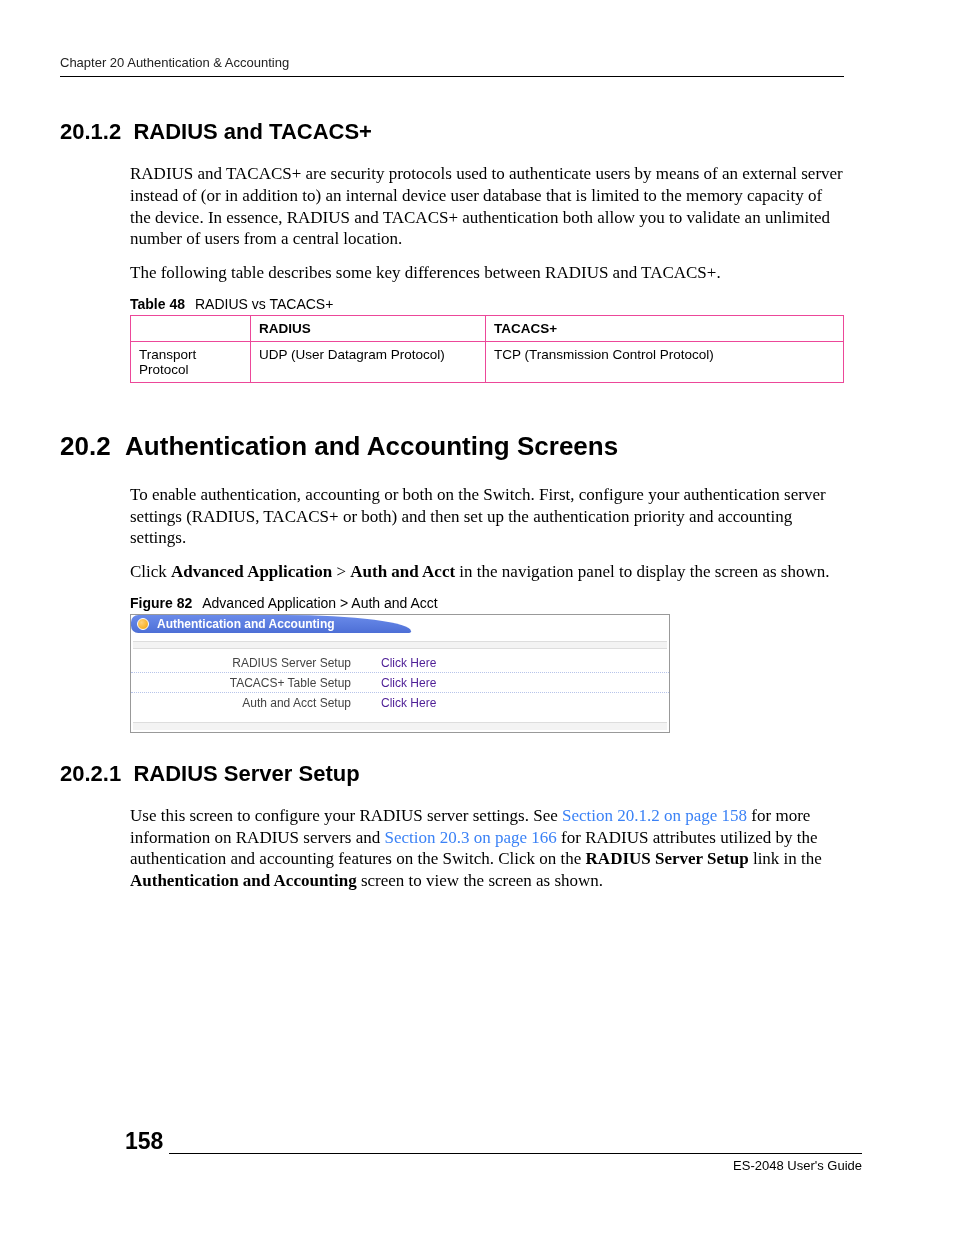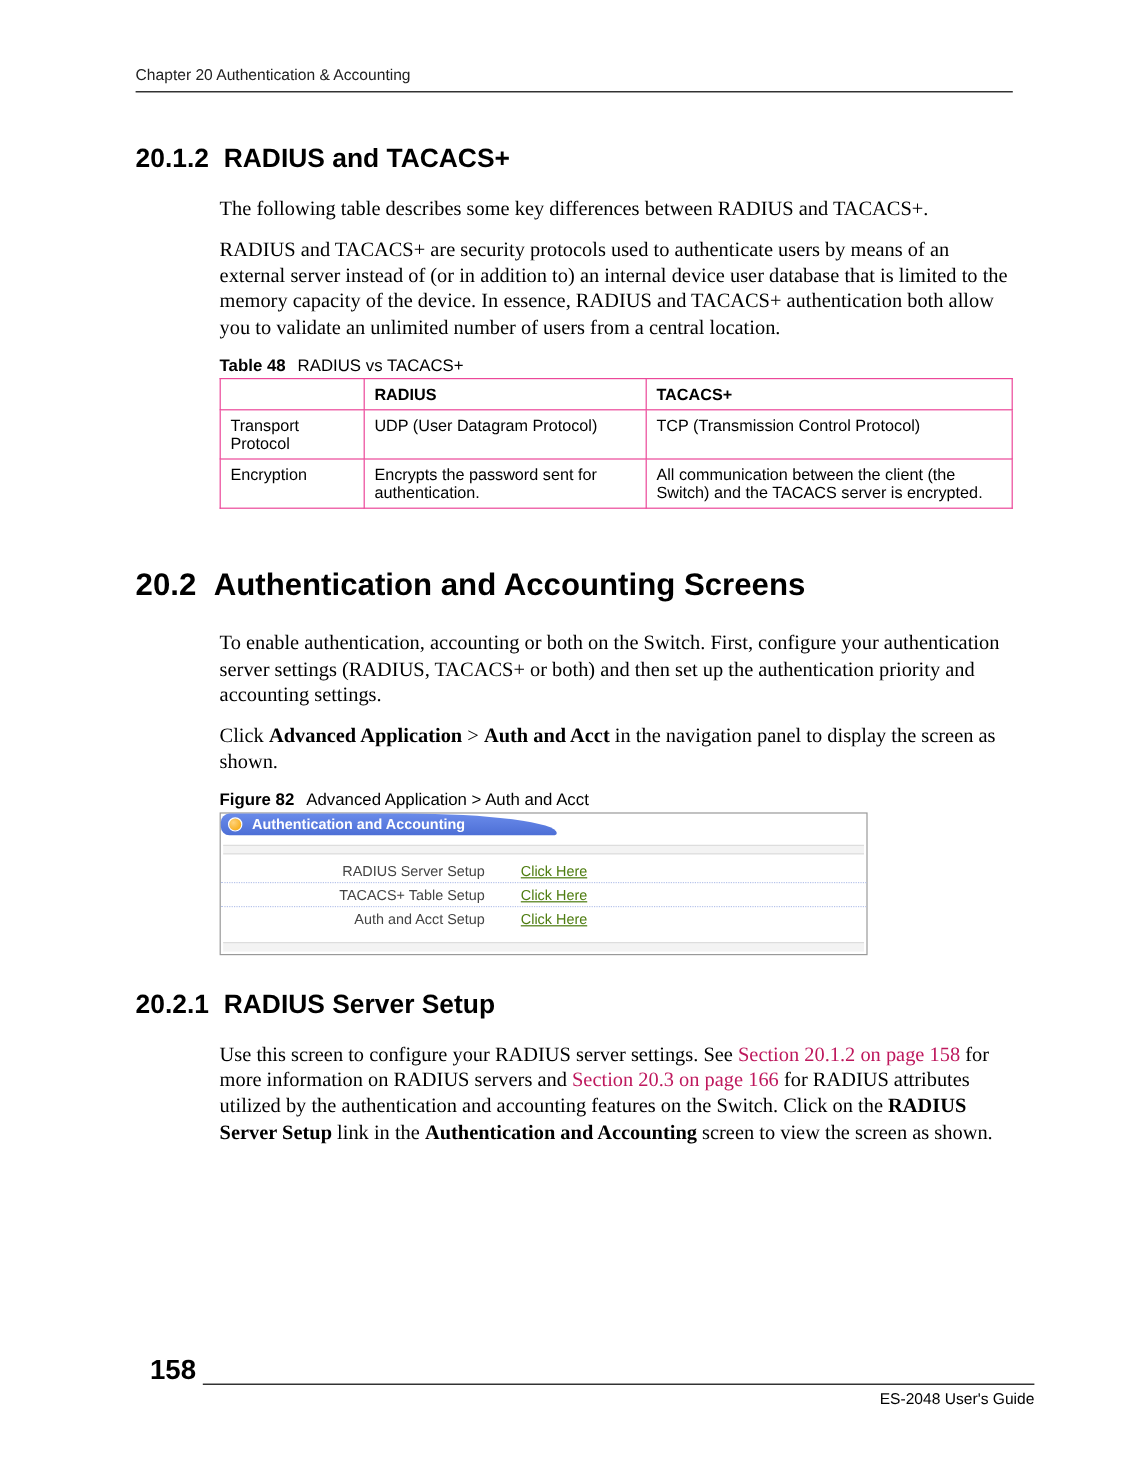--- a/index.html
+++ b/index.html
@@ -5,21 +5,21 @@
     * { box-sizing: border-box; margin: 0; padding: 0; }
     body {
       width: 954px;
       height: 1235px;
       background: #fff;
       font-family: "Times New Roman", Times, serif;
       color: #000;
       position: relative;
     }
     .page {
-      padding: 55px 110px 0 113px;
+      padding: 55px 110px 0 60px;
     }
     .running-header {
       font-family: Arial, Helvetica, sans-serif;
       font-size: 13px;
       color: #222;
       padding-bottom: 6px;
       border-bottom: 1.5px solid #000;
       margin-bottom: 42px;
     }
     .h2 {
@@ -59,21 +59,21 @@
       font-family: Arial, Helvetica, sans-serif;
       font-size: 13.5px;
     }
     table.data th, table.data td {
       border: 1px solid #ec4899;
       padding: 5px 8px;
       text-align: left;
       vertical-align: top;
     }
     table.data th { font-weight: bold; }
-    .link { color: #be185d; }
+    .link { color: #3b82f6; }
     
     .screenshot {
       width: 540px;
       border: 1px solid #999;
       margin-top: 3px;
       margin-bottom: 28px;
       font-family: Arial, Helvetica, sans-serif;
       font-size: 12px;
       background: #fff;
     }
@@ -117,22 +117,21 @@
     }
     .ss-row:last-child { border-bottom: none; }
     .ss-label {
       width: 240px;
       text-align: right;
       padding-right: 30px;
       color: #444;
       font-family: Arial, sans-serif;
     }
     .ss-link {
-      color: #4d7c0f;
-      text-decoration: underline;
+      color: #4c1d95;
       cursor: pointer;
     }
     .ss-footer-bar {
       height: 8px;
       background: #f3f3f3;
       border-top: 1px solid #ddd;
       margin: 4px 2px 2px 2px;
     }
     
     .footer {
@@ -166,44 +165,39 @@
 <body>
 
 <div class="page">
   <div class="running-header">Chapter 20 Authentication &amp; Accounting</div>
 
   <div class="h2">
     <span>20.1.2</span>&nbsp;&nbsp;<span>RADIUS and TACACS+</span>
   </div>
 
   <div class="body-block">
+    <p class="para">RADIUS and TACACS+ are security protocols used to authenticate users by means of an external server instead of (or in addition to) an internal device user database that is limited to the memory capacity of the device. In essence, RADIUS and TACACS+ authentication both allow you to validate an unlimited number of users from a central location.</p>
     <p class="para">The following table describes some key differences between RADIUS and TACACS+.</p>
-    <p class="para">RADIUS and TACACS+ are security protocols used to authenticate users by means of an external server instead of (or in addition to) an internal device user database that is limited to the memory capacity of the device. In essence, RADIUS and TACACS+ authentication both allow you to validate an unlimited number of users from a central location.</p>
 
     <div class="caption">
       <span>Table 48</span><span class="captext">RADIUS vs TACACS+</span>
     </div>
 
     <table class="data">
       <tbody>
           <tr>
         <th style="width:120px"></th>
         <th style="width:235px">RADIUS</th>
         <th>TACACS+</th>
       </tr>
       <tr>
         <td>Transport Protocol</td>
         <td>UDP (User Datagram Protocol)</td>
         <td>TCP (Transmission Control Protocol)</td>
       </tr>
-      <tr>
-        <td>Encryption</td>
-        <td>Encrypts the password sent for authentication.</td>
-        <td>All communication between the client (the Switch) and the TACACS server is encrypted.</td>
-      </tr>
     </tbody>
       </table>
   </div>
 
   <div class="h1">
     <span>20.2</span>&nbsp;&nbsp;<span>Authentication and Accounting Screens</span>
   </div>
 
   <div class="body-block">
     <p class="para">To enable authentication, accounting or both on the Switch. First, configure your authentication server settings (RADIUS, TACACS+ or both) and then set up the authentication priority and accounting settings.</p>

